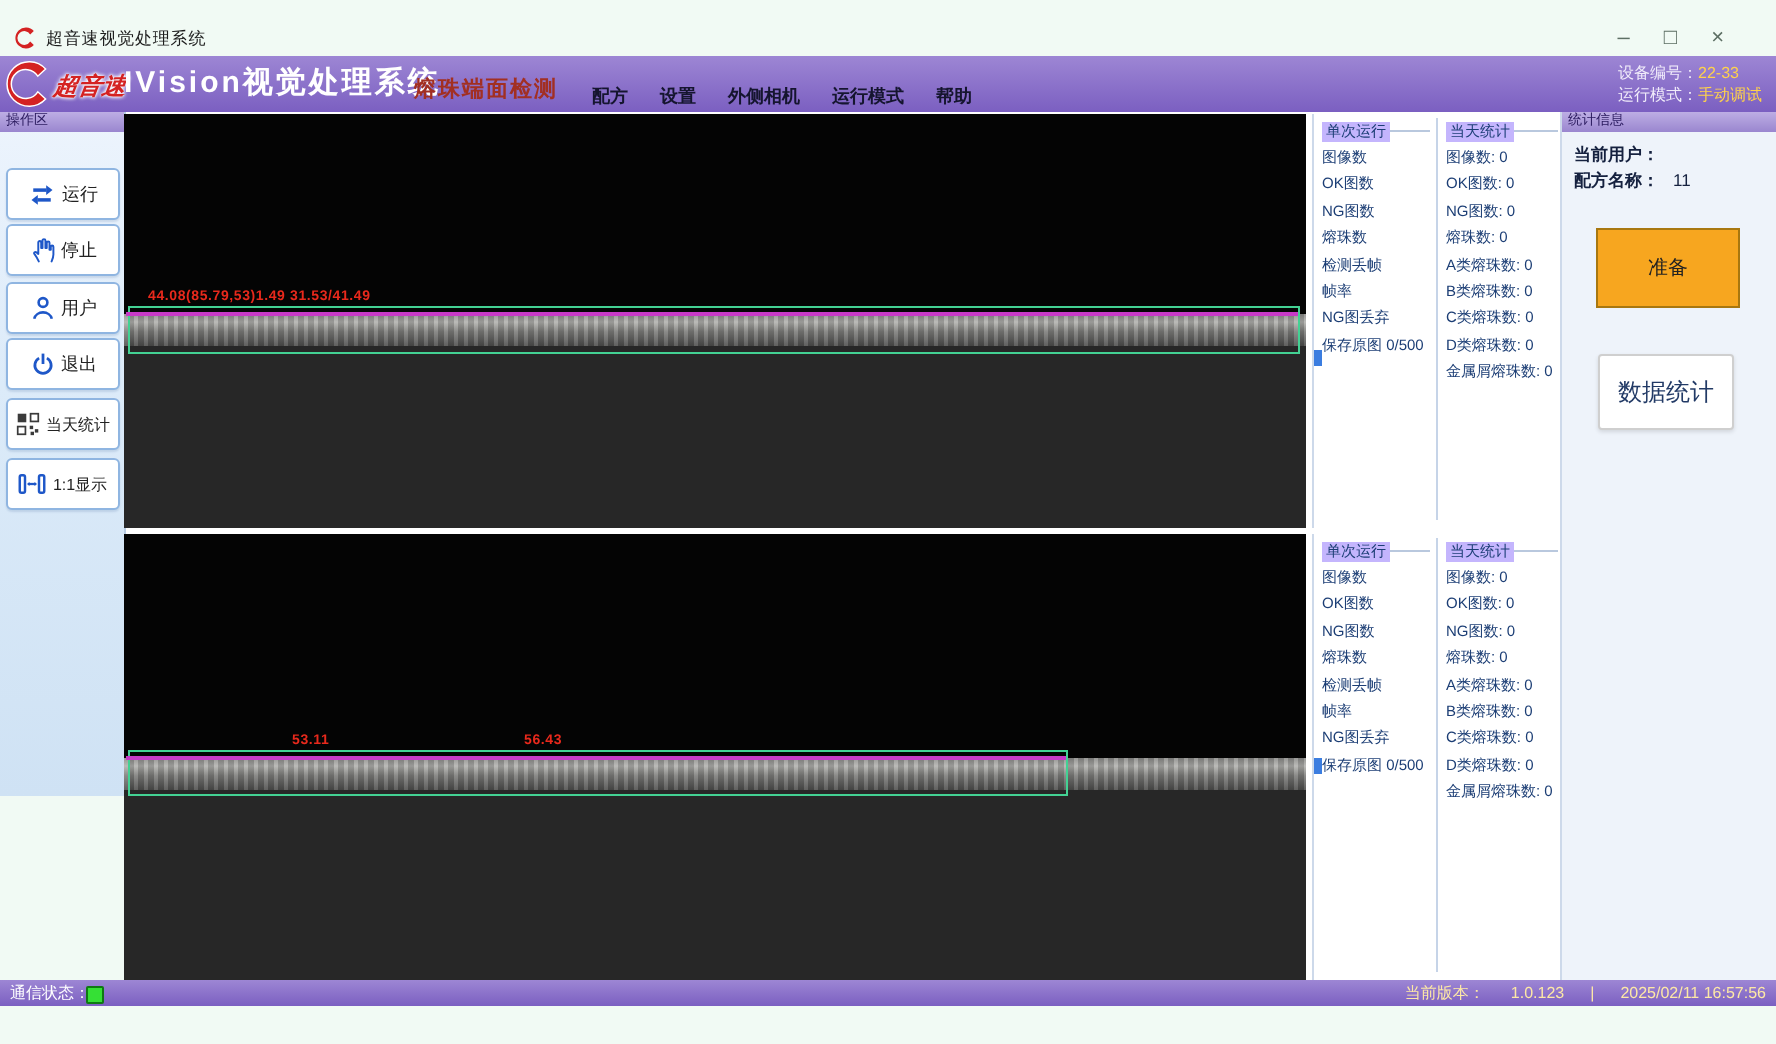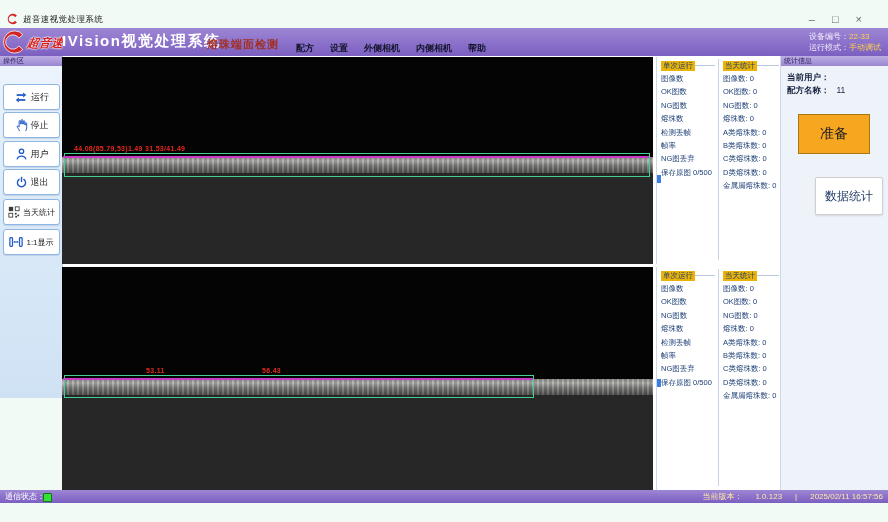--- a/index.html
+++ b/index.html
@@ -59,31 +59,31 @@
 
   
   .stats{position:absolute;left:656px;width:124px;background:#fff;border-left:1px solid #cdd9ea}
   .stats1{top:57px;height:207px}
   .stats2{top:267px;height:223px}
   .vsep{position:absolute;left:61px;top:2px;bottom:4px;width:1px;background:#c6d4e8}
   .grip{position:absolute;left:0;width:4px;height:8px;background:#3b7de0}
   .grp{position:absolute;border-top:1px solid #b9c8de;padding-top:6px}
   .g1{left:4px;top:8px;width:54px}
   .g2{left:66px;top:8px;width:56px}
-  .lg{position:absolute;top:-5px;left:0;background:#eab308;padding:0 2px;font-size:7.5px;color:#1c3e75;white-space:nowrap}
+  .lg{position:absolute;top:-5px;left:0;background:#c4b5fd;padding:0 2px;font-size:7.5px;color:#1c3e75;white-space:nowrap}
   .srow{font-size:7.5px;color:#1c3e75;height:13.4px;line-height:13.4px;white-space:nowrap}
 
   
   .info{position:absolute;left:780px;top:56px;width:108px;height:434px;background:#eef3fa;border-left:1px solid #cdd9ea}
   .inf-row{position:absolute;left:6px;font-size:8.5px;font-weight:bold;color:#15213f;white-space:nowrap}
   .inf-val{margin-left:7px;font-weight:normal;color:#15213f}
   .btn-prepare{position:absolute;left:17px;top:58px;width:70px;height:38px;background:#f7a61f;
                border:1px solid #a8770f;display:flex;align-items:center;justify-content:center;
-               font-size:14px;color:#222;cursor:pointer}
-  .btn-data{position:absolute;left:34px;top:121px;width:66px;height:36px;background:#fff;
+               font-size:10px;color:#222;cursor:pointer}
+  .btn-data{position:absolute;left:18px;top:121px;width:66px;height:36px;background:#fff;
             border:1px solid #cfcfcf;border-radius:2px;display:flex;align-items:center;justify-content:center;
             font-size:12px;color:#223a66;cursor:pointer;box-shadow:0 1px 2px rgba(0,0,0,.12)}
 
   
   .statusbar{position:absolute;left:0;top:490px;width:888px;height:13px;
              background:linear-gradient(180deg,#9d86d4,#7b5fc1);font-size:8px;line-height:13px}
   .sb-left{position:absolute;left:5px;color:#fff}
   .sb-dot{position:absolute;left:43px;top:3px;width:7px;height:7px;background:#35e035;
           border:1px solid #0e7a12;border-radius:1px}
   .sb-right{position:absolute;right:5px;color:#fde8a6;display:flex;gap:13px}
@@ -109,21 +109,21 @@
     <svg class="logo" viewBox="0 0 16 16">
       <path d="M13.2 3.0 A7.4 7.4 0 1 0 13.2 13.0 L10.6 10.6 A4.8 4.8 0 1 1 10.6 5.4 Z" fill="#d42222" stroke="#fff" stroke-width=".5"></path>
     </svg>
     <span class="logo-text">超音速</span>
     <span class="app-title">IVision视觉处理系统</span>
     <span class="subtitle">熔珠端面检测</span>
     <div class="menu">
       <span>配方</span>
       <span>设置</span>
       <span>外侧相机</span>
-      <span>内侧相机</span>
+      <span>运行模式</span>
       <span>帮助</span>
     </div>
     <div class="devinfo">
       <div><span class="lbl">设备编号：</span><span class="val">22-33</span></div>
       <div><span class="lbl">运行模式：</span><span class="val">手动调试</span></div>
     </div>
   </div>
 
   <div class="mainbg"></div>
 

